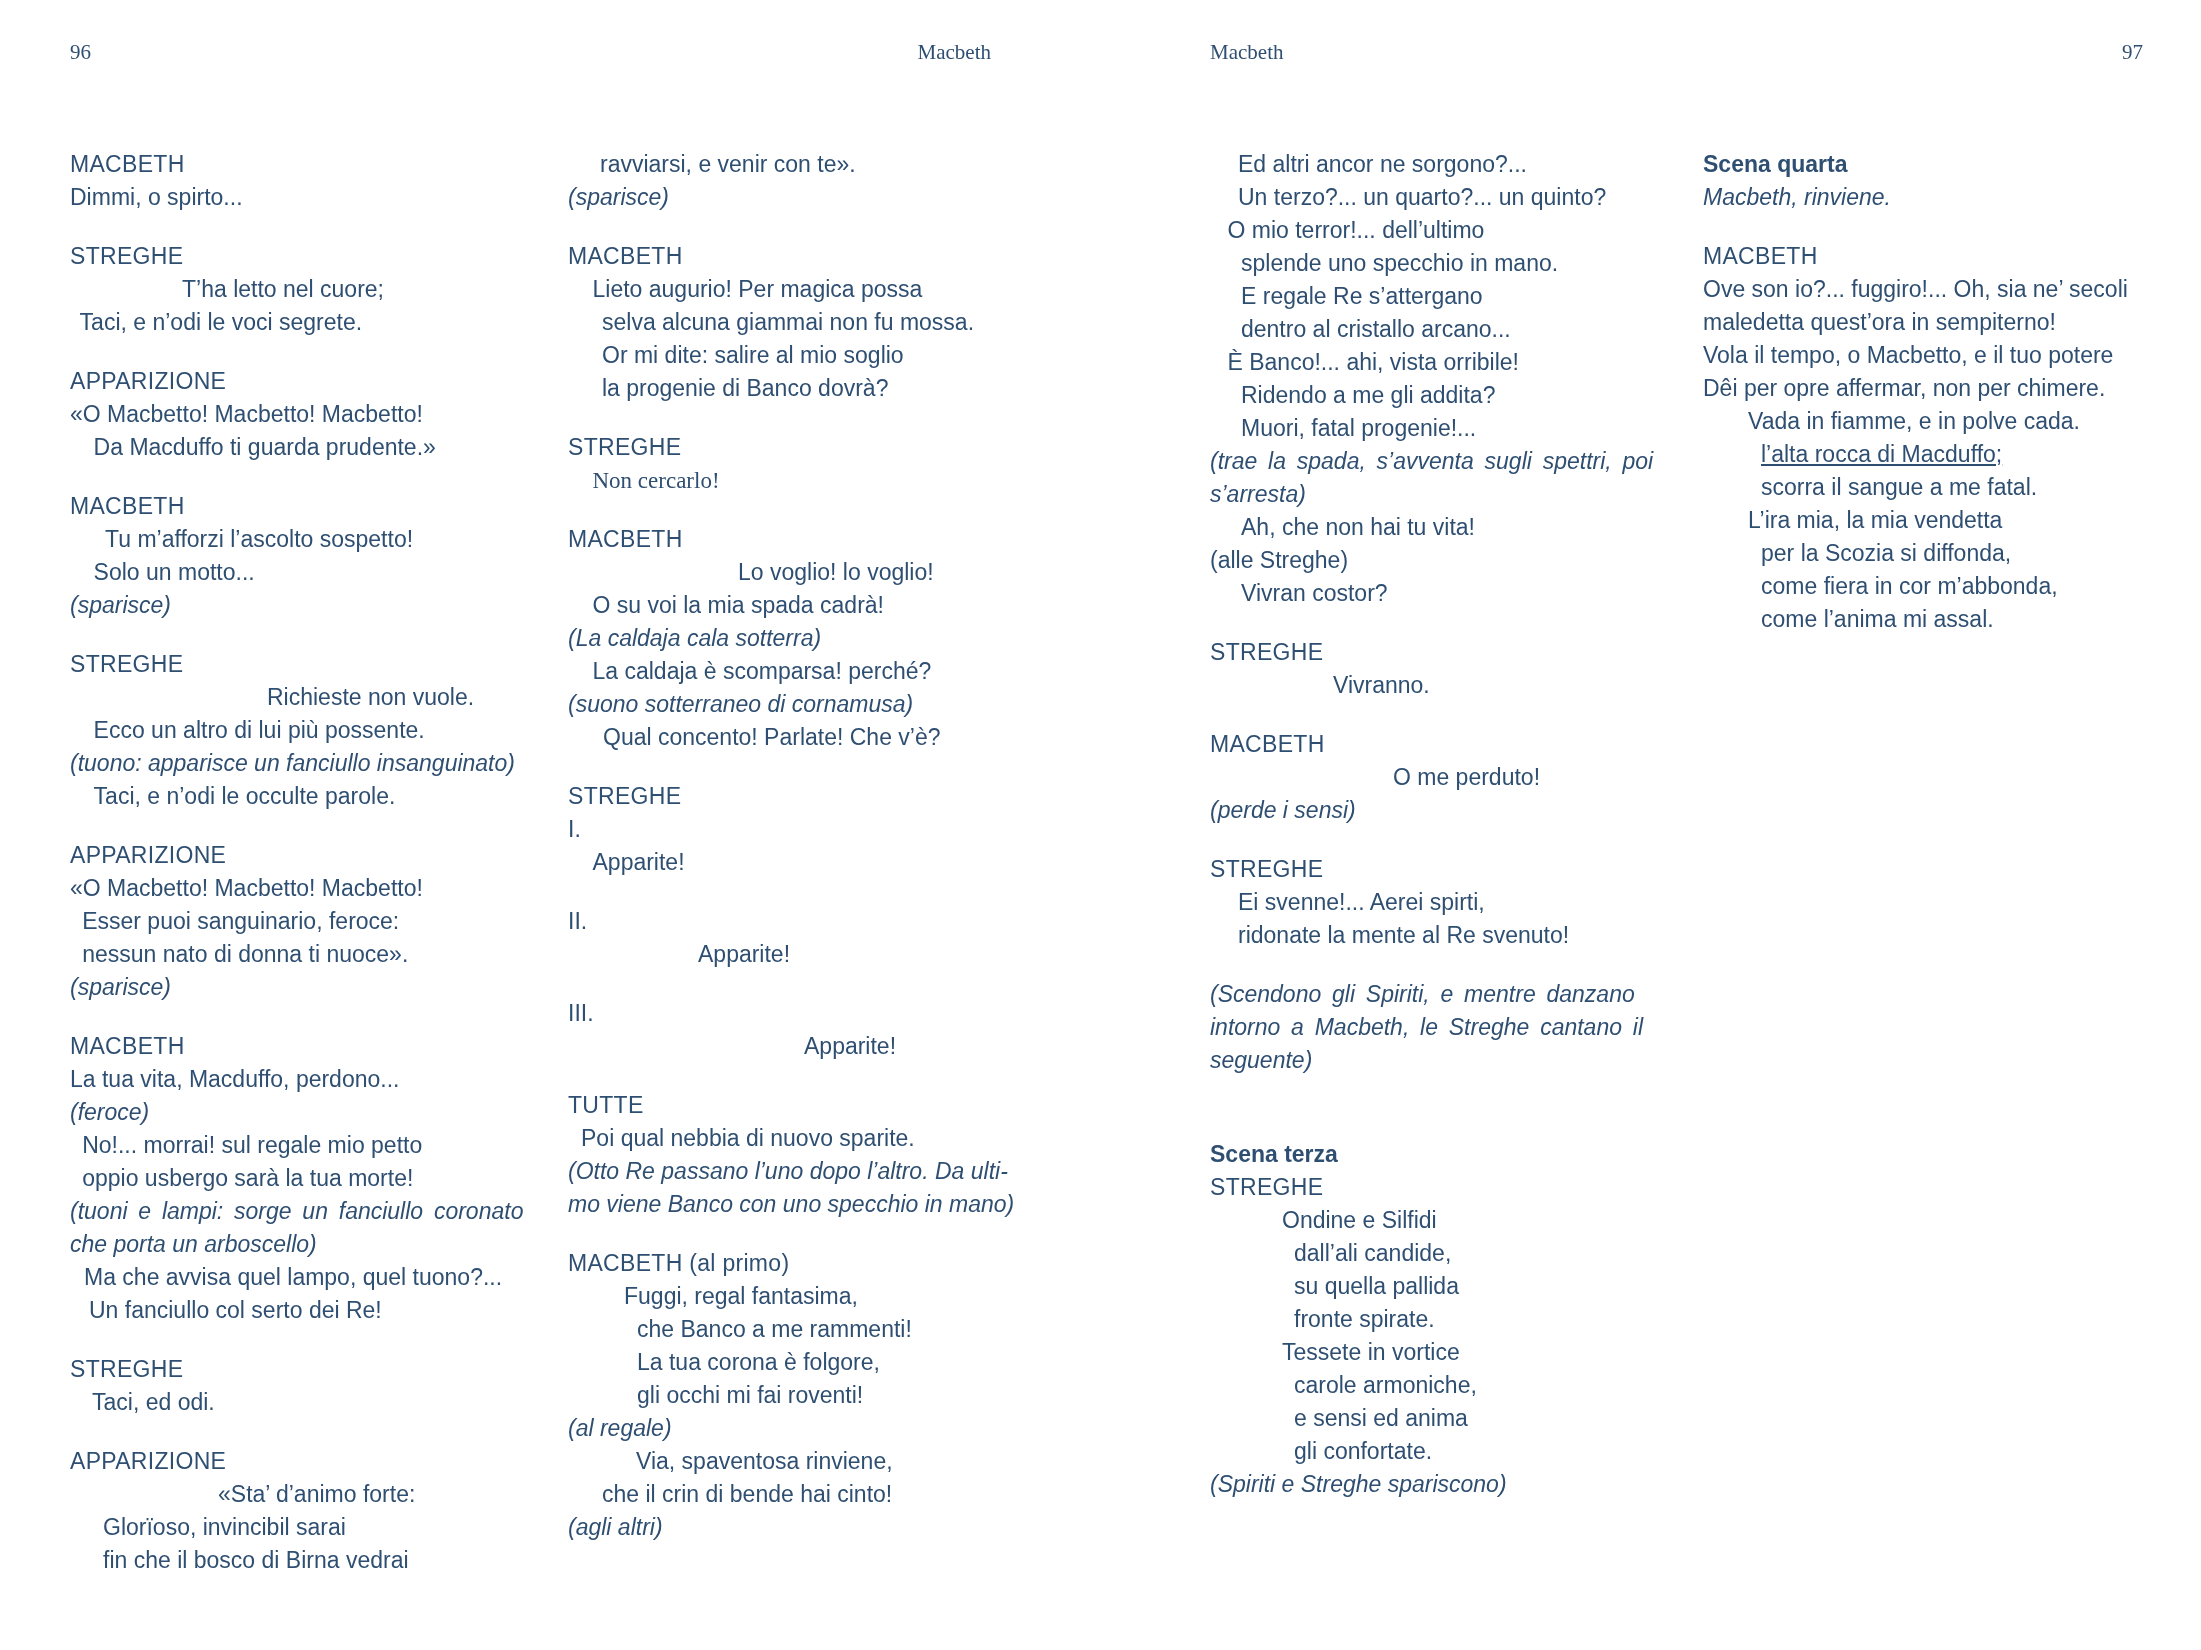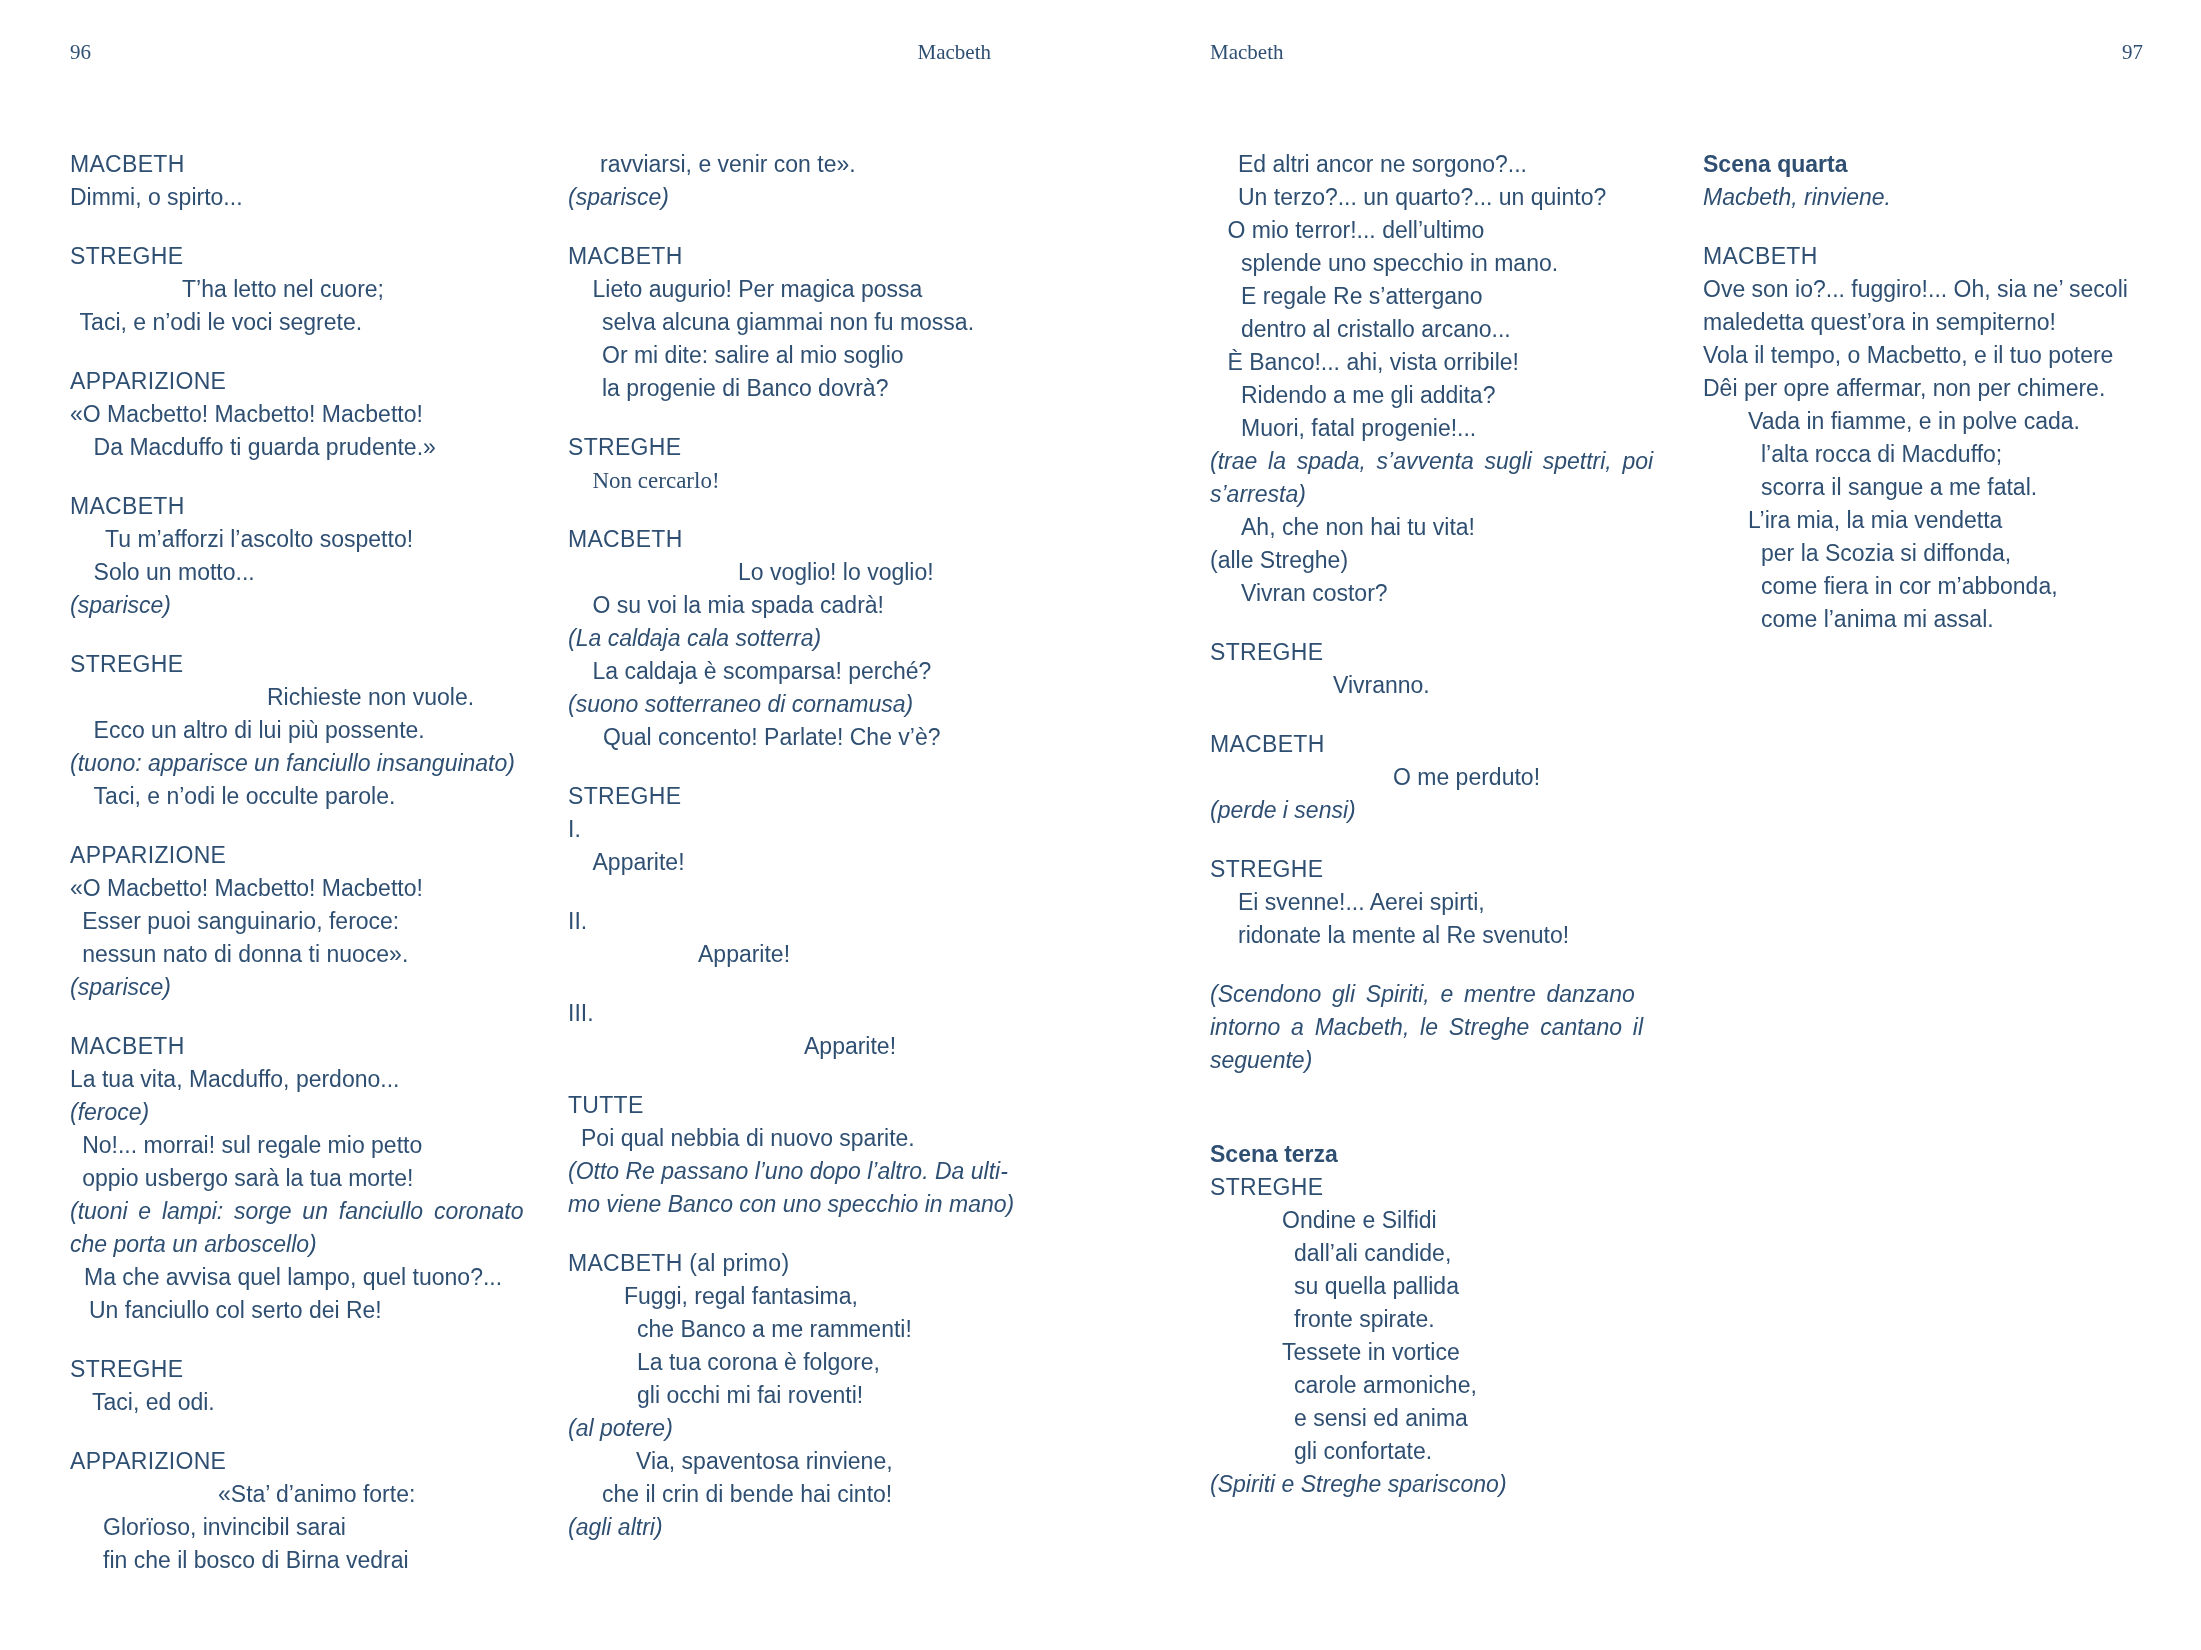--- a/index.html
+++ b/index.html
@@ -137,21 +137,21 @@
         <div class="line verse" style="padding-left: 13px;">Poi qual nebbia di nuovo sparite.</div>
         <div class="line stage">(Otto Re passano l’uno dopo l’altro. Da ulti-</div>
         <div class="line stage">mo viene Banco con uno specchio in mano)</div>
       </div>
       <div class="block">
         <div class="line name">MACBETH (al primo)</div>
         <div class="line verse" style="padding-left: 56px;">Fuggi, regal fantasima,</div>
         <div class="line verse" style="padding-left: 69px;">che Banco a me rammenti!</div>
         <div class="line verse" style="padding-left: 69px;">La tua corona è folgore,</div>
         <div class="line verse" style="padding-left: 69px;">gli occhi mi fai roventi!</div>
-        <div class="line stage">(al potere)</div>
+        <div class="line stage">(al regale)</div>
         <div class="line verse" style="padding-left: 68px;">Via, spaventosa rinviene,</div>
         <div class="line verse" style="padding-left: 34px;">che il crin di bende hai cinto!</div>
         <div class="line stage">(agli altri)</div>
       </div>
     </div>
   <div id="col-r1" class="col">
       <div class="block">
         <div class="line verse" style="padding-left: 28px;">Ed altri ancor ne sorgono?...</div>
         <div class="line verse" style="padding-left: 28px;">Un terzo?... un quarto?... un quinto?</div>
         <div class="line verse" style="padding-left: 17.5px;">O mio terror!... dell’ultimo</div>
@@ -205,21 +205,21 @@
         <div class="line scene">Scena quarta</div>
         <div class="line scene_italic">Macbeth, rinviene.</div>
       </div>
       <div class="block">
         <div class="line name">MACBETH</div>
         <div class="line verse">Ove son io?... fuggiro!... Oh, sia ne’ secoli</div>
         <div class="line verse">maledetta quest’ora in sempiterno!</div>
         <div class="line verse">Vola il tempo, o Macbetto, e il tuo potere</div>
         <div class="line verse">Dêi per opre affermar, non per chimere.</div>
         <div class="line verse" style="padding-left: 45px;">Vada in fiamme, e in polve cada.</div>
-        <div class="line verse" style="padding-left: 58px;">l’alta rocca di Macduffo;</div>
+        <div class="line verse" style="padding-left: 58px; text-decoration: underline;">l’alta rocca di Macduffo;</div>
         <div class="line verse" style="padding-left: 58px;">scorra il sangue a me fatal.</div>
         <div class="line verse" style="padding-left: 45px;">L’ira mia, la mia vendetta</div>
         <div class="line verse" style="padding-left: 58px;">per la Scozia si diffonda,</div>
         <div class="line verse" style="padding-left: 58px;">come fiera in cor m’abbonda,</div>
         <div class="line verse" style="padding-left: 58px;">come l’anima mi assal.</div>
       </div>
     </div>
 </div>
 
 

